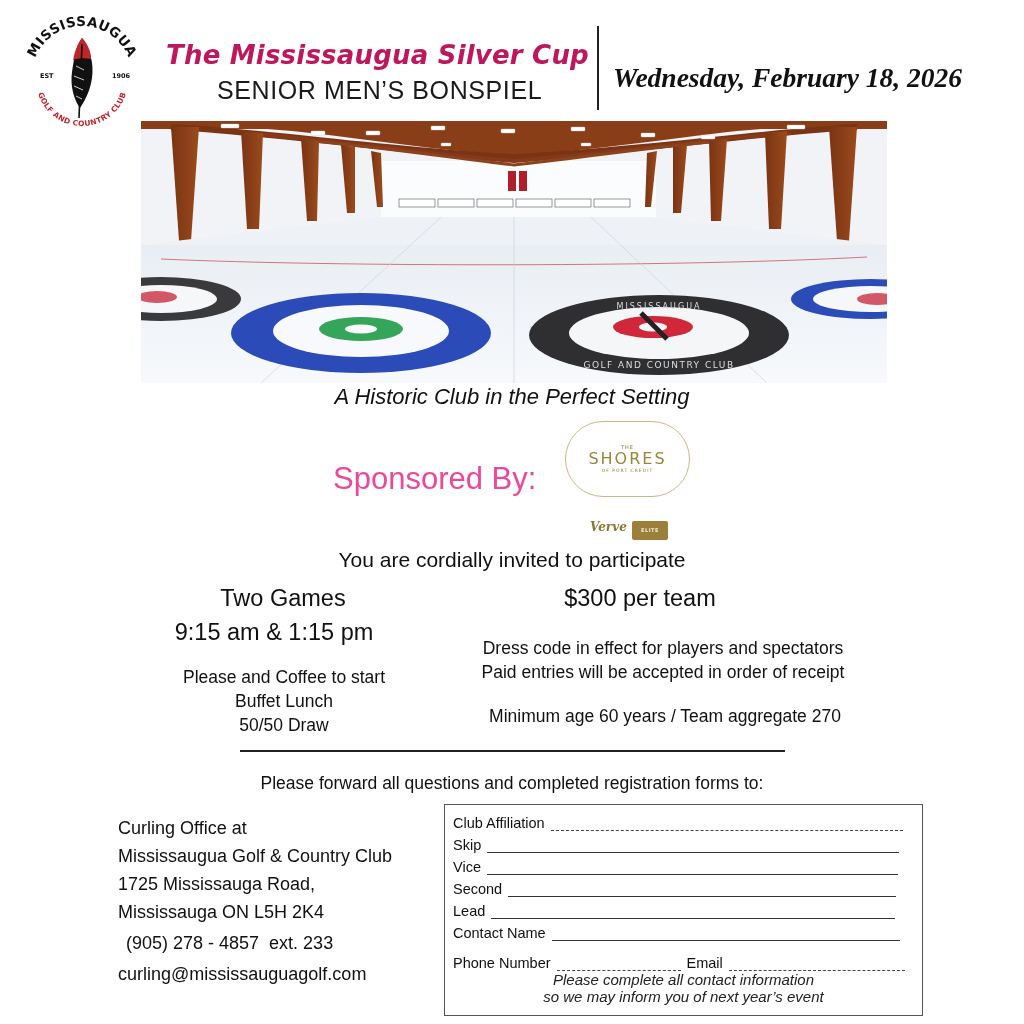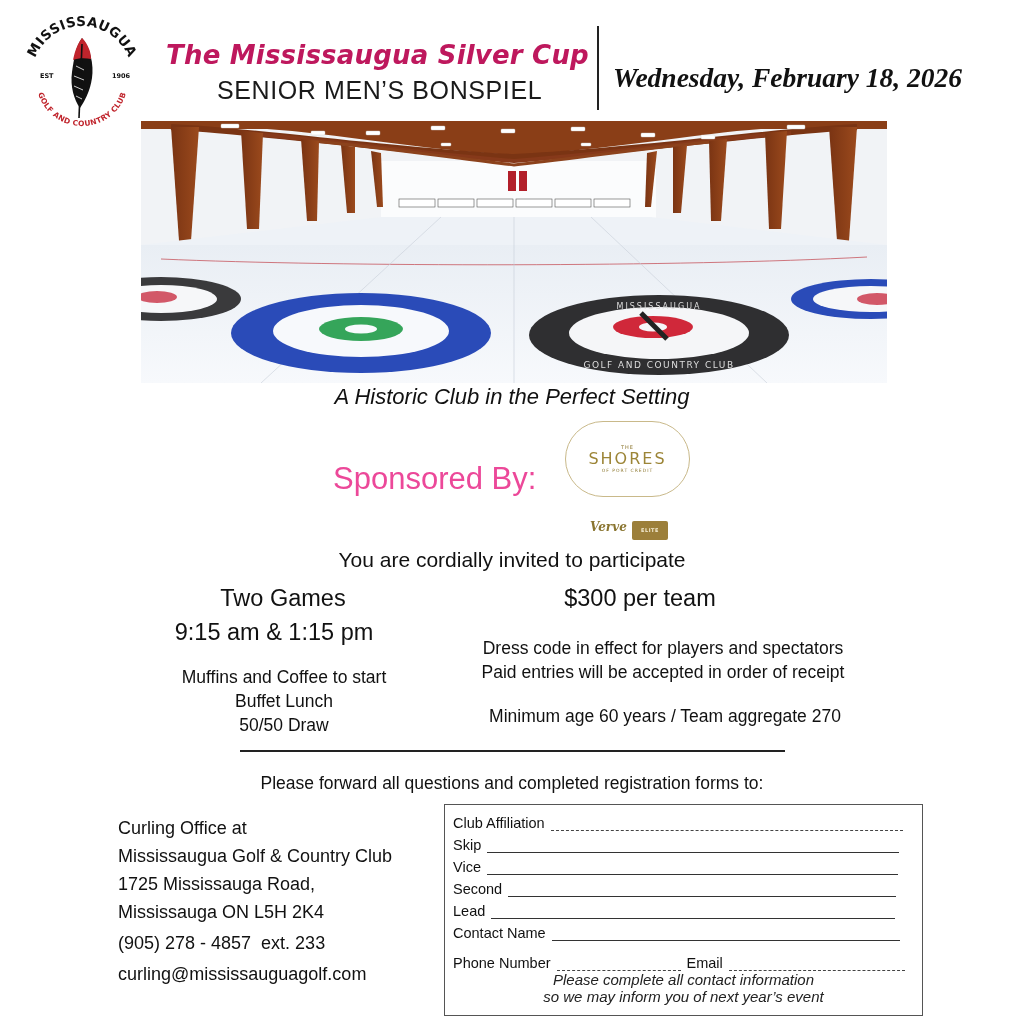--- a/index.html
+++ b/index.html
@@ -43,21 +43,21 @@
   #games-times { left:144px; width:260px; top:619px; text-align:center; font-size:23.5px; }
   #amenities { left:153px; width:262px; top:665px; text-align:center; font-size:17.5px; line-height:24px; }
   #price { left:490px; width:300px; top:585px; text-align:center; font-size:23.5px; }
   #rules { left:433px; width:460px; top:636px; text-align:center; font-size:17.5px; line-height:24px; }
   #age-rule { left:435px; width:460px; top:706px; text-align:center; font-size:17.5px; }
   #hdivider { left:240px; top:750px; width:545px; height:2px; background:#222; }
   #forward { left:0; width:1024px; top:773px; text-align:center; font-size:17.5px; }
 
   
   #contact { left:118px; top:814px; font-size:18px; line-height:28px; }
-  #contact .phone { margin-top:3px; }
+  #contact .phone { margin-top:3px;margin-left:8px; }
   #contact .email { margin-top:3px; }
 
   
   #form { left:444px; top:804px; width:479px; height:212px; border:1.5px solid #555; box-sizing:border-box; }
   .form-row { position:absolute; left:8px; height:20px; font-family:"Liberation Sans", sans-serif; font-size:14.5px;
               display:flex; align-items:flex-end; white-space:nowrap; }
   .form-row .line { flex:1; border-bottom:1px solid #333; margin-left:6px; height:13px; }
   .form-row .line.dashed { border-bottom:1px dashed #444; }
   #form-note { position:absolute; left:0; width:100%; top:166px; text-align:center; font-family:"Liberation Sans", sans-serif;
                font-style:italic; font-size:15px; line-height:17px; color:#222; }
@@ -192,21 +192,21 @@
   <div id="shores-name">SHORES</div>
   <div id="shores-sub">OF PORT CREDIT</div>
 </div>
 <div id="verve" class="abs">Verve</div>
 <div id="elite" class="abs">ELITE</div>
 
 <div id="invite" class="abs txt">You are cordially invited to participate</div>
 <div id="games-title" class="abs txt">Two Games</div>
 <div id="games-times" class="abs txt">9:15 am &amp; 1:15 pm</div>
 <div id="amenities" class="abs txt">
-  <div>Muffins and Coffee to start</div>
+  <div>Please and Coffee to start</div>
   <div>Buffet Lunch</div>
   <div>50/50 Draw</div>
 </div>
 <div id="price" class="abs txt">$300 per team</div>
 <div id="rules" class="abs txt">
   <div>Dress code in effect for players and spectators</div>
   <div>Paid entries will be accepted in order of receipt</div>
 </div>
 <div id="age-rule" class="abs txt">Minimum age 60 years / Team aggregate 270</div>
 <div id="hdivider" class="abs"></div>

